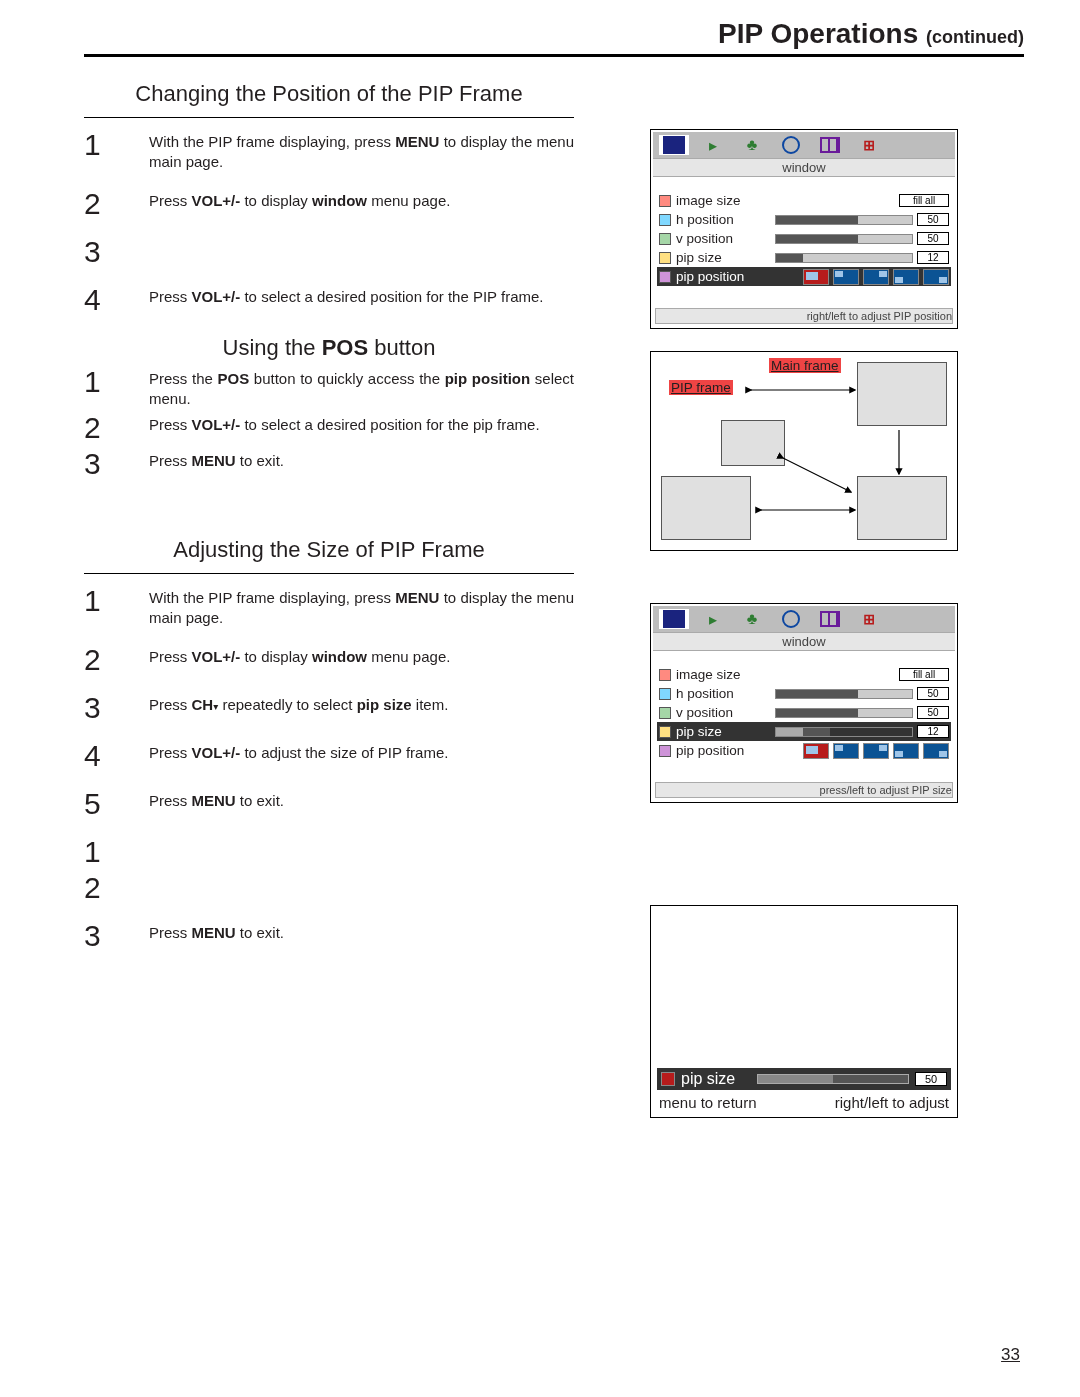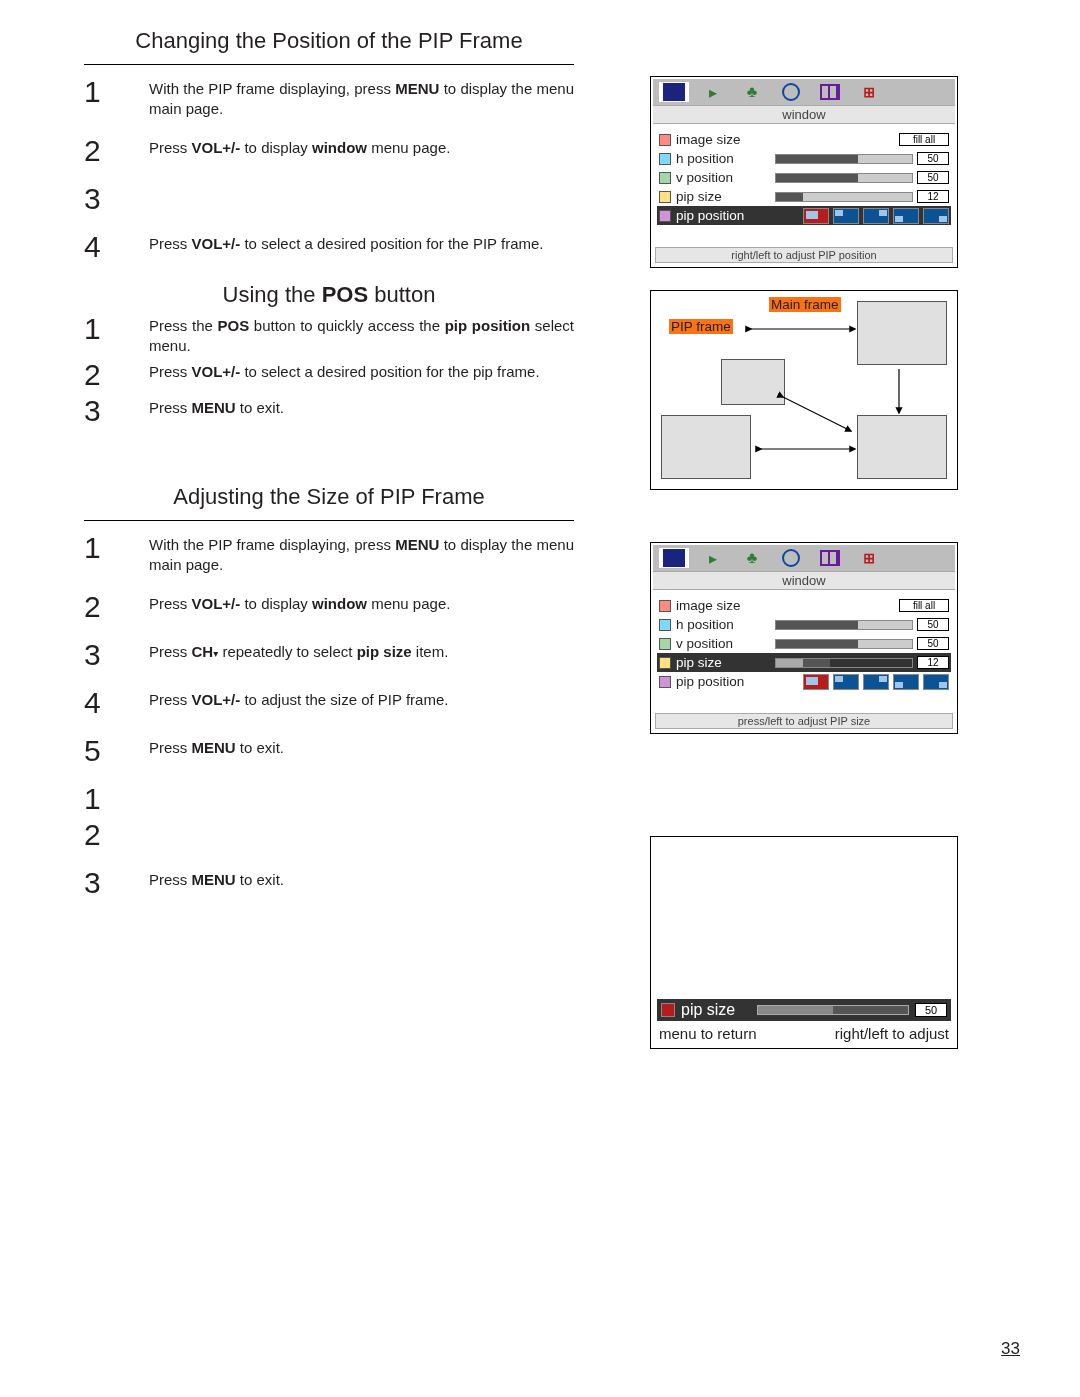--- a/index.html
+++ b/index.html
@@ -93,21 +93,21 @@
   .ico-sound { color:#2e7d32; font-size:16px;}
   .ico-club { color:#2e7d32; font-size:16px;}
   .ico-globe { width:14px; height:14px; border:2px solid #0d47a1; border-radius:50%; }
   .ico-window { width:16px; height:12px; border:2px solid #6a1b9a; display:flex; }
   .ico-window::before, .ico-window::after { content:""; flex:1; border-right:2px solid #6a1b9a; }
   .ico-cfg { color:#b71c1c; font-size:14px; font-weight:bold;}
   .osd-title {
     text-align:center; font-size:13px; color:#444; background:#e6e6e6;
     border-top:1px solid #aaa; border-bottom:1px solid #aaa; padding:1px 0;
   }
-  .osd-rows { padding: 6px 4px 0px 4px; }
+  .osd-rows { padding: 14px 4px 0px 4px; }
   .osd-row {
     display:flex; align-items:center; height:19px; font-size:13.5px;
     padding: 0 2px;
   }
   .osd-row.sel { background:#333; color:#fff; }
   .osd-row .sq { width:10px; height:10px; margin-right:5px; flex:none; border:1px solid #555; }
   .sq.c1 { background:#ff8a80;} .sq.c2 { background:#80d8ff;} .sq.c3 { background:#a5d6a7;}
   .sq.c4 { background:#ffe082;} .sq.c5 { background:#ce93d8;}
   .osd-row .lab { flex: 0 0 95px; }
   .osd-row .slider {
@@ -118,30 +118,30 @@
     width: 28px; font-size:10px; text-align:center; border:1px solid #000; background:#fff; color:#000; padding:0 1px;
   }
   .osd-row .pip-thumbs { display:flex; gap:4px; flex:1; justify-content:flex-end; }
   .pip-thumbs .th { width:24px; height:14px; background:#0b5394; border:1px solid #888; position:relative; }
   .pip-thumbs .th::after { content:""; position:absolute; width:8px; height:6px; background:#9fc5e8; }
   .pip-thumbs .th.tl::after{top:1px;left:1px;} .pip-thumbs .th.tr::after{top:1px;right:1px;}
   .pip-thumbs .th.bl::after{bottom:1px;left:1px;} .pip-thumbs .th.br::after{bottom:1px;right:1px;}
   .pip-thumbs .th.big{background:#b71c1c;} .pip-thumbs .th.big::after{width:12px;height:8px;top:2px;left:2px;}
   .osd-hint {
     margin: 22px 2px 2px 2px; background:#e6e6e6; border:1px solid #aaa;
-    text-align:center; font-size:11px; padding:1px 0; color:#444;
+    text-align:right; font-size:11px; padding:1px 0; color:#444;
   }
 
   
   .posdiag {
     border:1.2px solid #000; width:308px; height:200px; margin-left:auto;
     position:relative; box-sizing:border-box;
   }
   .posdiag .mi { position:absolute; border:1px solid #555; background:#e0e0e0; }
-  .posdiag .lbl { position:absolute;font-size:13.5px; background:#f97316; padding:0 2px; }
+  .posdiag .lbl { position:absolute;font-size:13.5px; background:#ef4444; padding:0 2px;text-decoration:underline; }
   .posdiag svg { position:absolute; top:0;left:0; }
 
   
   .sizepanel {
     border:1.2px solid #000; width:308px; height:213px; margin-left:auto;
     position:relative; box-sizing:border-box; padding:6px;
     display:flex; flex-direction:column; justify-content:flex-end;
   }
   .sizepanel .bar {
     background:#333; color:#fff; display:flex; align-items:center; height:22px;
@@ -153,33 +153,37 @@
     flex:1; height:8px; background:linear-gradient(to right,#888 50%,#555 50%);
     border:0.5px solid #aaa; margin:0 6px;
   }
   .sizepanel .bar .valbox {
     width:30px;font-size:11px;text-align:center;border:1px solid #000;background:#fff;color:#000;
   }
   .sizepanel .ftr {
     display:flex; justify-content:space-between; font-size:15px; padding:4px 2px 0 2px;
   }
 
-  .page-num { position:absolute; right:60px; bottom:38px; font-size:17px;text-decoration:underline; }
+  .page-num { position:absolute; right:60px; bottom:32px; font-size:17px;text-decoration:underline; }
 
   
   .key { font-weight:700; }
 
   
   .rspacer { height: 16px; }
 
 </style>
 </head>
 <body>
 
 <div class="page">
+  <div class="page-title">
+    <span>PIP Operations</span>
+    <span class="cont">(continued)</span>
+  </div>
 
   <div class="content">
 
     <div class="leftcol">
 
       <div class="h2">Changing the Position of the PIP Frame</div>
       <hr class="hrthin">
       <ol class="steps">
         <li>
             <span class="num">1</span>

